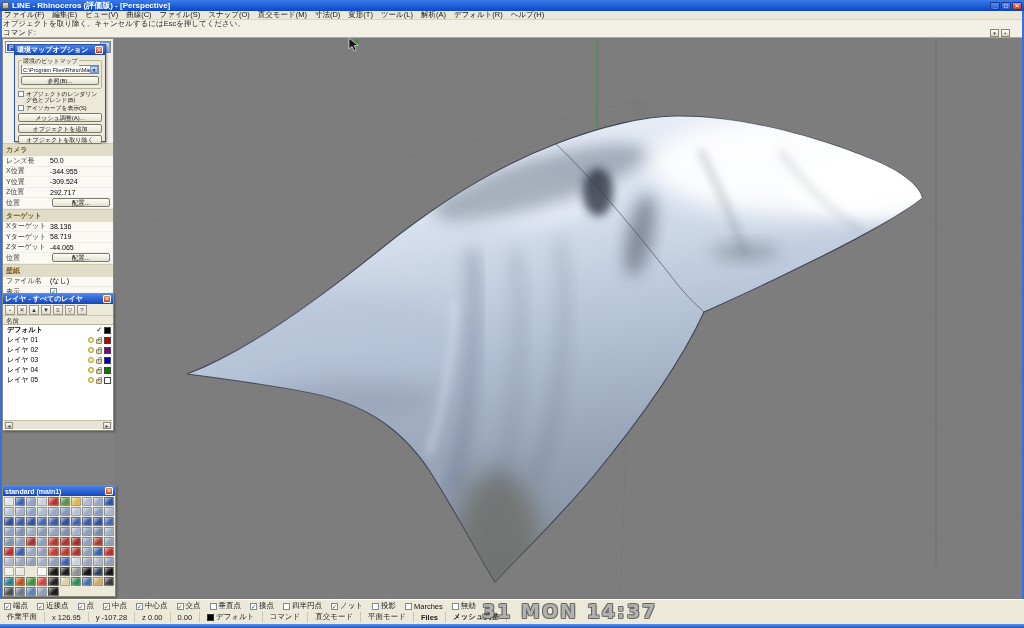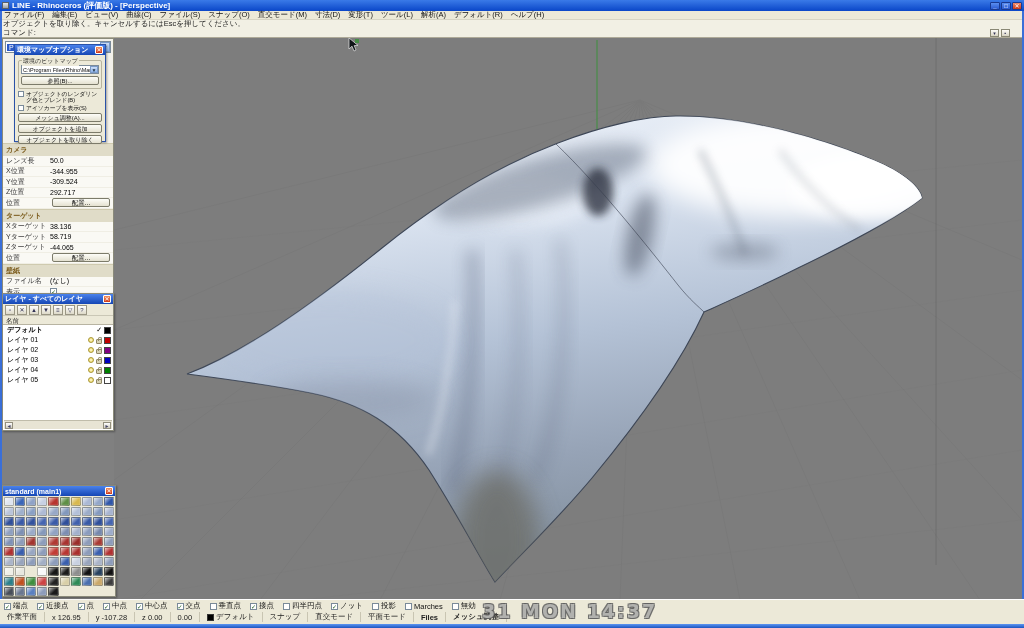--- a/index.html
+++ b/index.html
@@ -570,21 +570,21 @@
         <span>z 0.00</span>
       </span>
       <span class="sb-cell">
         <span>0.00</span>
       </span>
       <span class="sb-cell">
         <span class="sb-swatch" style="background: rgb(0, 0, 0);"></span>
         <span>デフォルト</span>
       </span>
       <span class="sb-cell">
-        <span>スナップ</span>
+        <span>コマンド</span>
       </span>
       <span class="sb-cell">
         <span>直交モード</span>
       </span>
       <span class="sb-cell">
         <span>平面モード</span>
       </span>
       <span class="sb-cell bold">
         <span>Files</span>
       </span>

